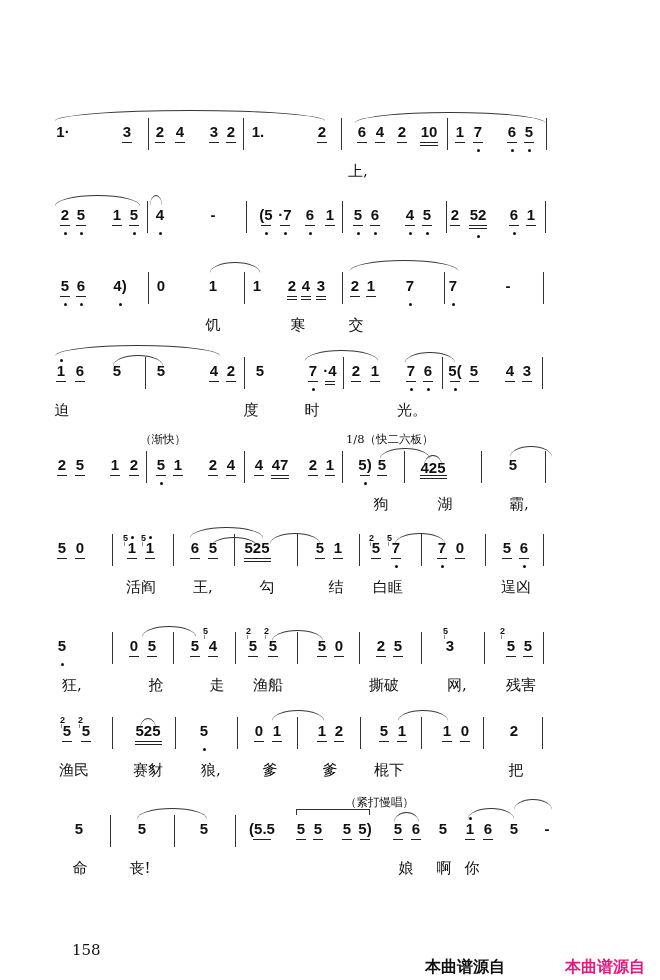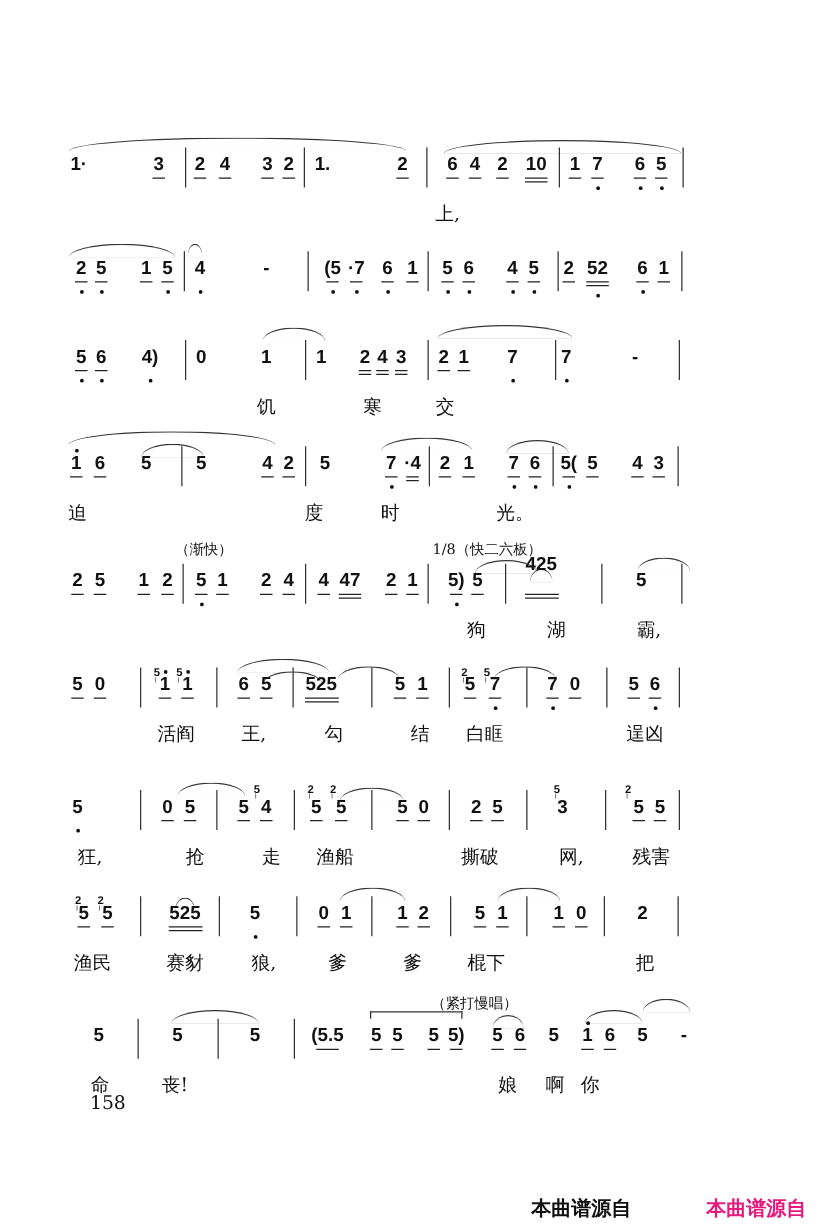--- a/index.html
+++ b/index.html
@@ -13,21 +13,21 @@
     .uline { position: absolute; height: 1px; background: #222; }
     .bar { position: absolute; width: 1.4px; background: #333; }
     .slur { position: absolute; border-top: 1.3px solid #333; border-radius: 50% 50% 0 0 / 100% 100% 0 0; }
     .tie-line { position: absolute; border-top: 1.3px solid #333; }
     .lyric { position: absolute; font-family: "DejaVu Serif", "Liberation Serif", serif;
              font-size: 15px; line-height: 18px; transform: translateX(-50%); white-space: nowrap; }
     .marking { position: absolute; font-family: "DejaVu Serif", "Liberation Serif", serif;
                font-size: 11.5px; white-space: nowrap; }
     .grace { position: absolute; font-size: 9px; font-weight: bold; line-height: 9px; }
     .grace-hook { position: absolute; font-size: 8px; line-height: 8px; }
-    .page-number { position: absolute; left: 72px; top: 873px;
+    .page-number { position: absolute; left: 72px; top: 941px;
                    font-family: "DejaVu Serif", "Liberation Serif", serif; font-size: 15px; }
     .source-note { position: absolute; top: 957px; font-weight: bold; font-size: 16px;
                    font-family: Liberation Mono, monospace; white-space: nowrap; }
   </style>
 </head>
 <body>
 
 <div id="score">
     <div class="marking" style="left: 140px; top: 432px;">（渐快）</div>
     <div class="marking" style="left: 346px; top: 432px;">1/8（快二六板）</div>
@@ -251,21 +251,21 @@
     <div class="uline" style="left: 271px; top: 478px; width: 18px;"></div>
     <div class="note" style="left: 313px; top: 457px;">2</div>
     <div class="uline" style="left: 308px; top: 475px; width: 10px;"></div>
     <div class="note" style="left: 330px; top: 457px;">1</div>
     <div class="uline" style="left: 325px; top: 475px; width: 10px;"></div>
     <div class="note" style="left: 365px; top: 457px;">5)</div>
     <div class="uline" style="left: 360px; top: 475px; width: 10px;"></div>
     <div class="dot-below" style="left: 364px; top: 482px;"></div>
     <div class="note" style="left: 382px; top: 457px;">5</div>
     <div class="uline" style="left: 377px; top: 475px; width: 10px;"></div>
-    <div class="note" style="left: 433px; top: 444px;">425</div>
+    <div class="note" style="left: 433px; top: 460px;">425</div>
     <div class="uline" style="left: 419.5px; top: 475px; width: 27px;"></div>
     <div class="uline" style="left: 419.5px; top: 478px; width: 27px;"></div>
     <div class="note" style="left: 513px; top: 457px;">5</div>
     <div class="lyric" style="left: 381px; top: 495px;">狗</div>
     <div class="lyric" style="left: 445px; top: 495px;">湖</div>
     <div class="lyric" style="left: 519px; top: 495px;">霸,</div>
     <div class="bar" style="left: 112px; top: 534px; height: 32px;"></div>
     <div class="bar" style="left: 173px; top: 534px; height: 32px;"></div>
     <div class="bar" style="left: 234px; top: 534px; height: 32px;"></div>
     <div class="bar" style="left: 297px; top: 534px; height: 32px;"></div>

